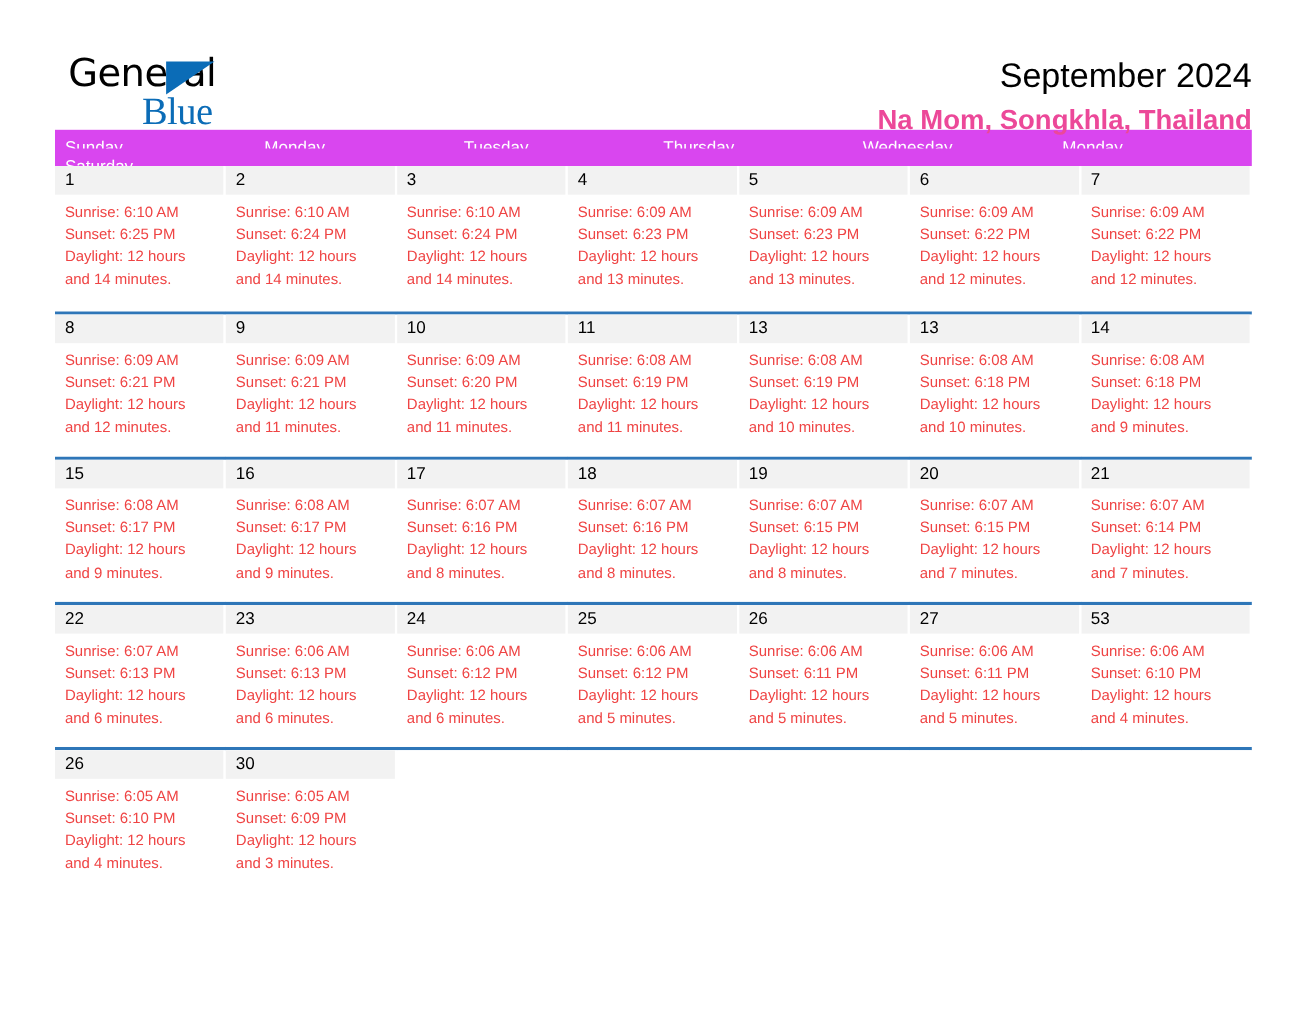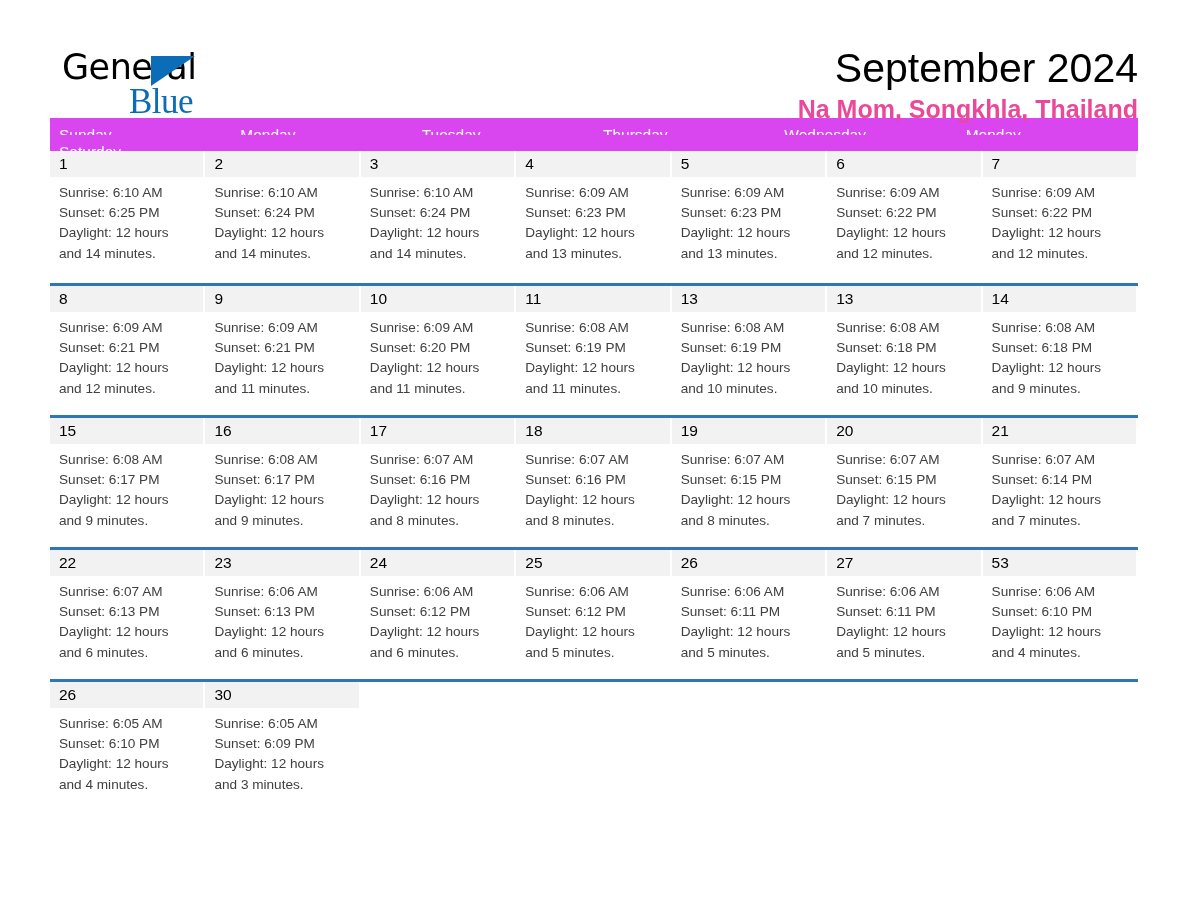--- a/index.html
+++ b/index.html
@@ -67,21 +67,21 @@
     color: #0b6cb7;
     font-family: Liberation Serif, serif;
     font-weight: 400;
   }
   .title-wrap {
     text-align: right;
     flex: 1 1 auto;
     padding-top: 2px;
   }
   .cal-title {
-    font-size: 41px;
+    font-size: 31px;
     line-height: 49px;
     font-weight: 400;
     color: #000000;
     letter-spacing: 0px;
   }
   .cal-subtitle {
     font-size: 25px;
     line-height: 32px;
     font-weight: 700;
     color: #ec4899;
@@ -133,21 +133,21 @@
     font-size: 15.5px;
     padding-left: 9px;
     color: #000000;
     box-sizing: border-box;
     margin-right: 2px;
   }
   .dayinfo {
     padding: 6px 9px 0 9px;
     font-size: 13.6px;
     line-height: 20.2px;
-    color: #404040;
+    color: #ef4444;
   }
   .dayinfo div {
     white-space: nowrap;
   }
 </style>
 </head>
 <body>
 
 <div class="page">
 

